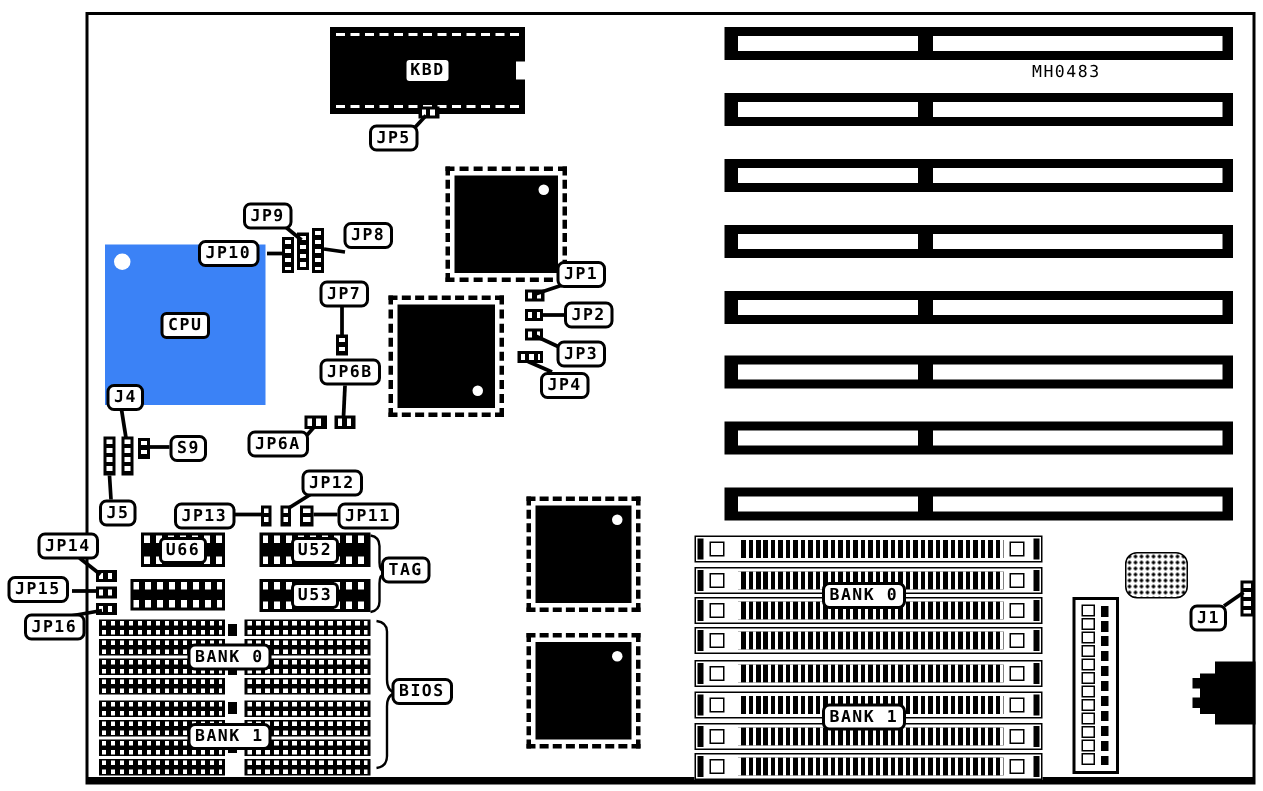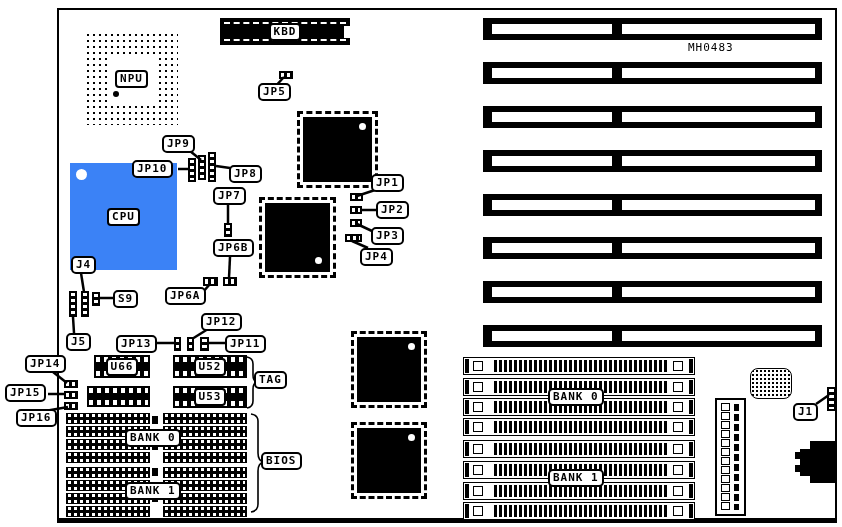--- a/index.html
+++ b/index.html
@@ -70,33 +70,27 @@
   .blackbox{background:#000;}
   #cache-mid{background:repeating-linear-gradient(180deg,#000 0 8px,transparent 8px 26px);}
 </style>
 </head>
 <body>
 
 <div id="stage">
 
   <div class="abs" id="board-outline"></div>
 
-  <div class="abs pga" style="left:85px;top:32px;width:93px;height:93px;">
-    <div class="pga-inner">
-      <span class="chiplabel">NPU</span>
-      <span class="pga-pin1"></span>
-    </div>
-  </div>
 
   <div class="abs blackchip" style="left:70px;top:163px;width:107px;height:107px;">
     <span class="cpu-corner"></span>
     <span class="chiplabel">CPU</span>
   </div>
 
-  <div class="abs dip40" style="left:220px;top:18px;width:130px;height:27px;">
+  <div class="abs dip40" style="left:220px;top:18px;width:130px;height:58px;">
     <span class="notch"></span>
     <span class="chiplabel">KBD</span>
   </div>
 
 
   <div class="abs plain-text" style="left:688px;top:41px;">MH0483</div>
 
   <div class="abs" id="pwr" style="left:715px;top:398px;width:27px;height:114px;">
     <div class="dash"></div>
   <div class="pwr-pin" style="top: 3px;"></div>
@@ -298,24 +292,24 @@
       <line x1="816" y1="404" x2="829" y2="395" stroke="#000" stroke-width="2.5"></line>
     </svg>
 
   <div id="label-layer">
       <div class="plate" style="left: 254px; top: 371px;">TAG</div>
       <div class="plate" style="left: 261px; top: 452px;">BIOS</div>
       <div class="plate" style="left: 125px; top: 429px;">BANK 0</div>
       <div class="plate" style="left: 125px; top: 482px;">BANK 1</div>
       <div class="plate" style="left: 548px; top: 388px;">BANK 0</div>
       <div class="plate" style="left: 548px; top: 469px;">BANK 1</div>
-      <div class="callout" style="left: 246px; top: 83px; margin-left: 12px;">JP5</div>
+      <div class="callout" style="left: 246px; top: 83px;">JP5</div>
       <div class="callout" style="left: 162px; top: 135px;">JP9</div>
       <div class="callout" style="left: 132px; top: 160px;">JP10</div>
-      <div class="callout" style="left: 229px; top: 165px;">JP8</div>
+      <div class="callout" style="left: 229px; top: 148px;">JP8</div>
       <div class="callout" style="left: 213px; top: 187px;">JP7</div>
       <div class="callout" style="left: 213px; top: 239px;">JP6B</div>
       <div class="callout" style="left: 165px; top: 287px;">JP6A</div>
       <div class="callout" style="left: 371px; top: 174px;">JP1</div>
       <div class="callout" style="left: 376px; top: 201px;">JP2</div>
       <div class="callout" style="left: 371px; top: 227px;">JP3</div>
       <div class="callout" style="left: 360px; top: 248px;">JP4</div>
       <div class="callout" style="left: 71px; top: 256px;">J4</div>
       <div class="callout" style="left: 113px; top: 290px;">S9</div>
       <div class="callout" style="left: 66px; top: 333px;">J5</div>

